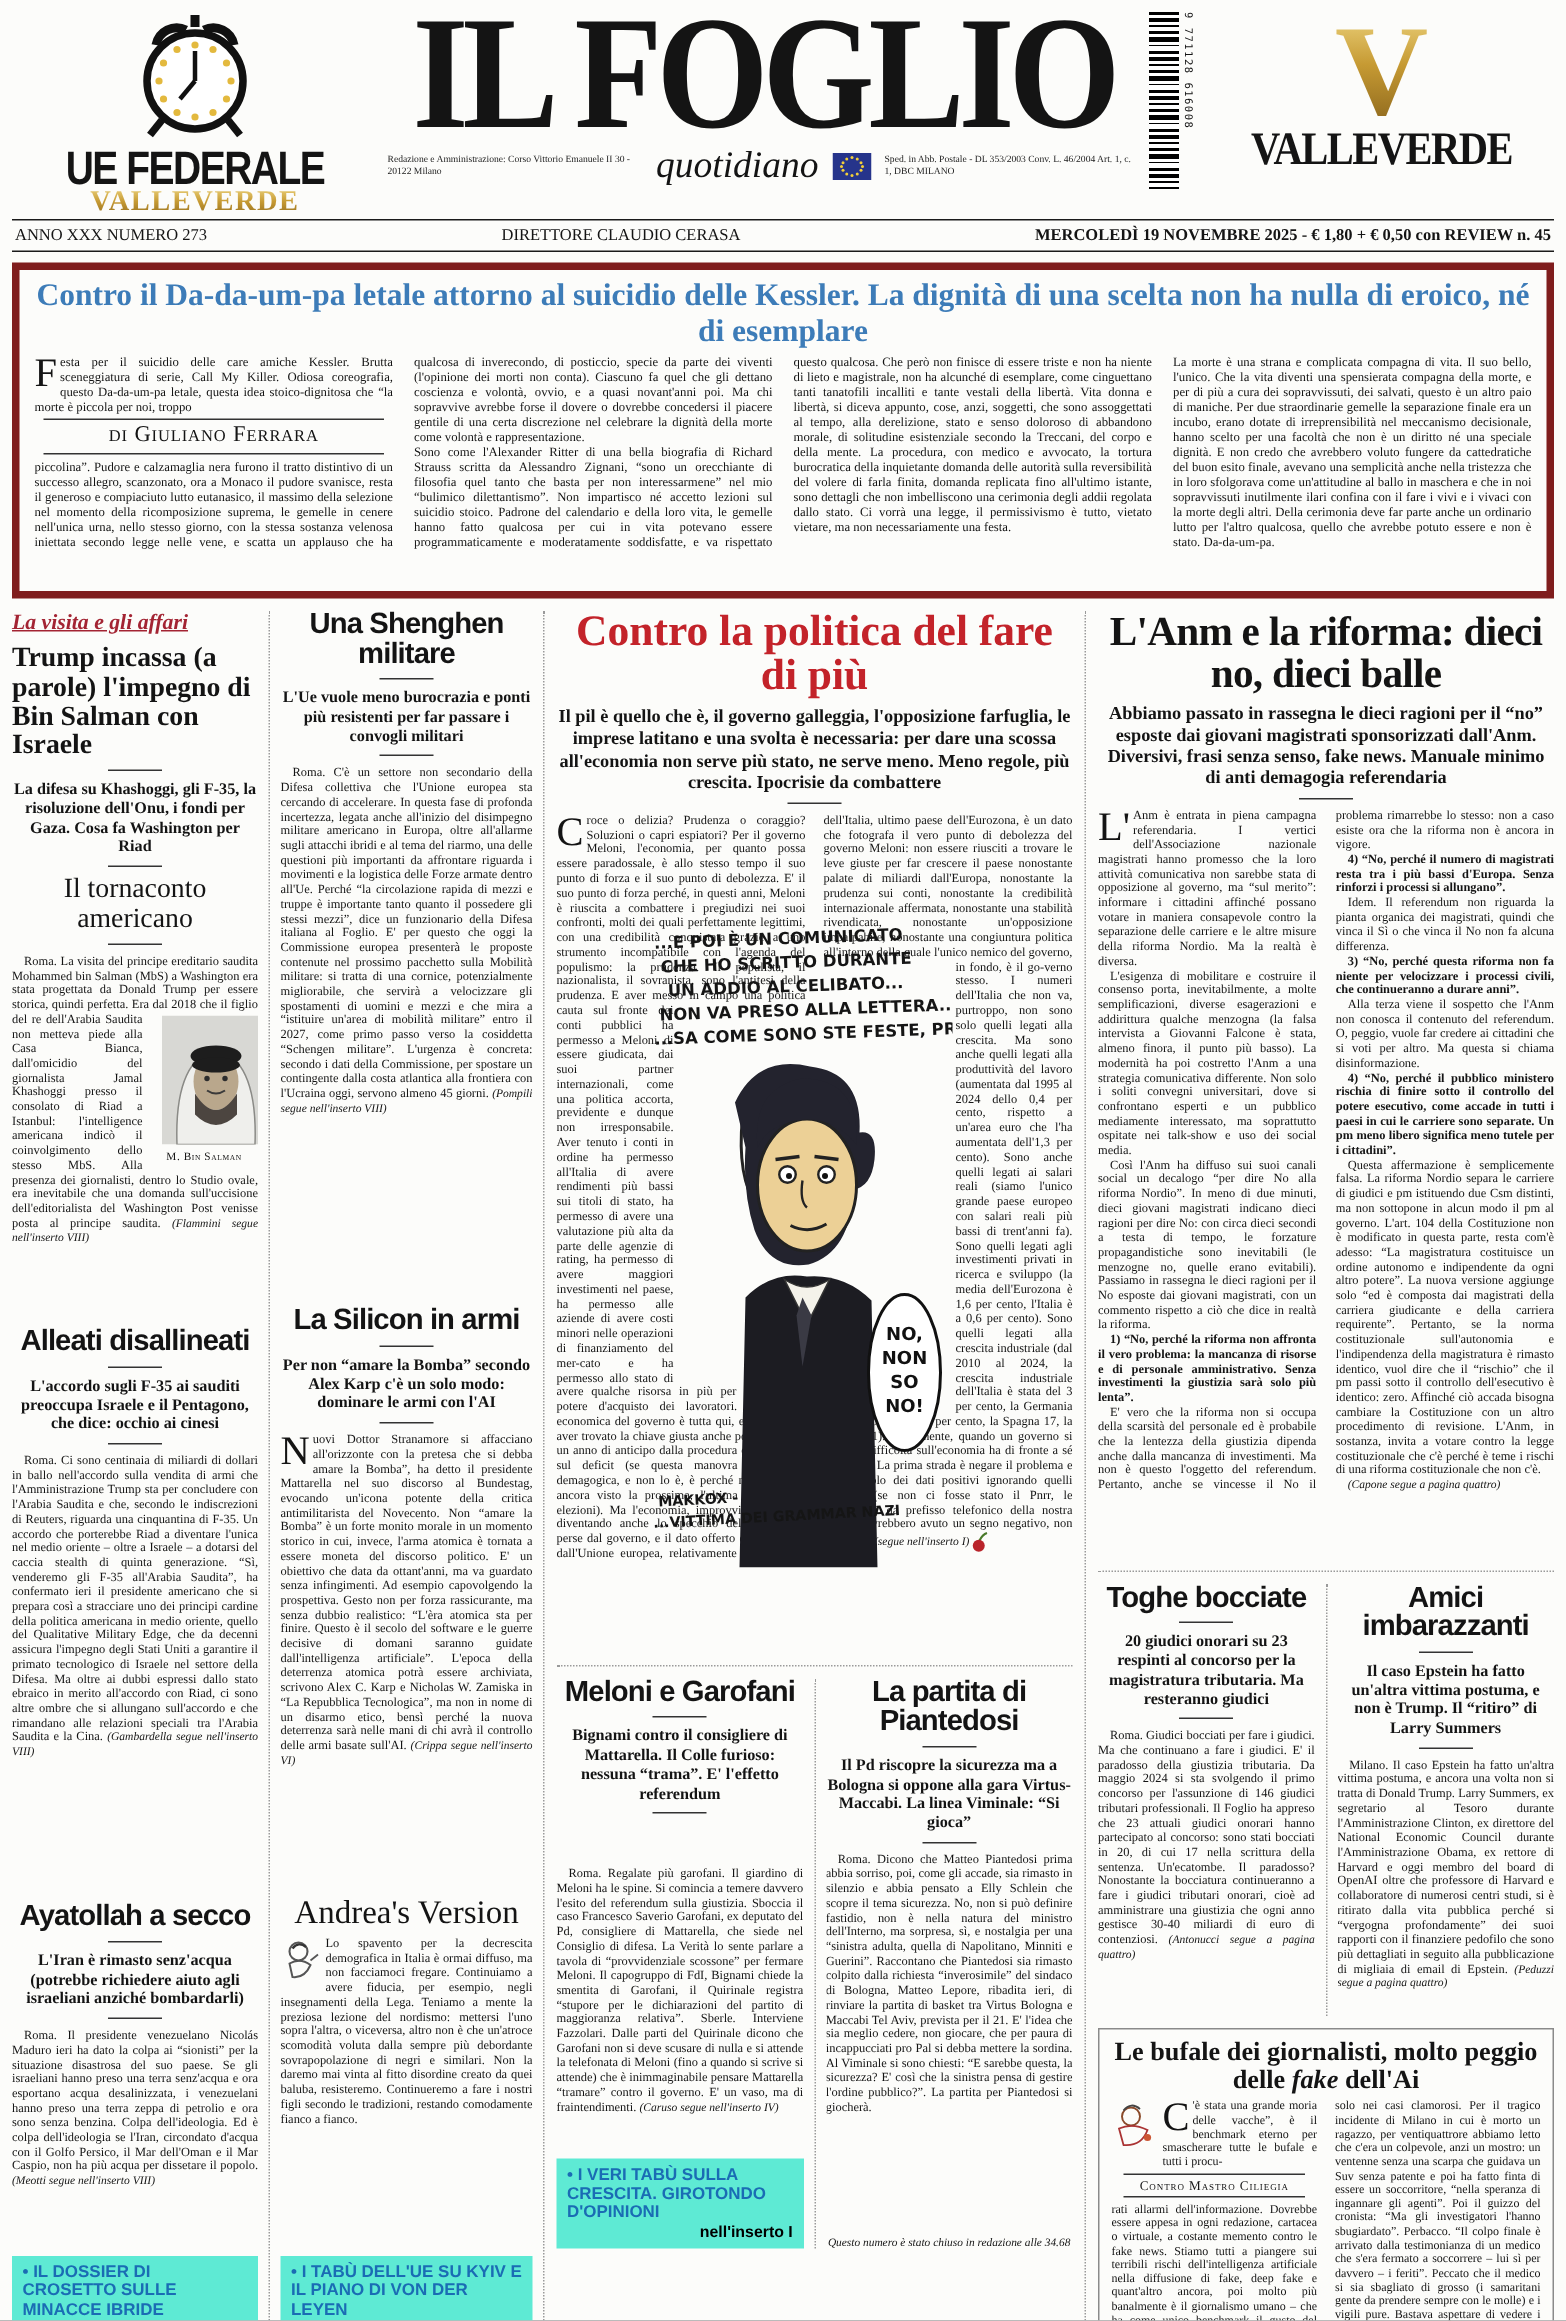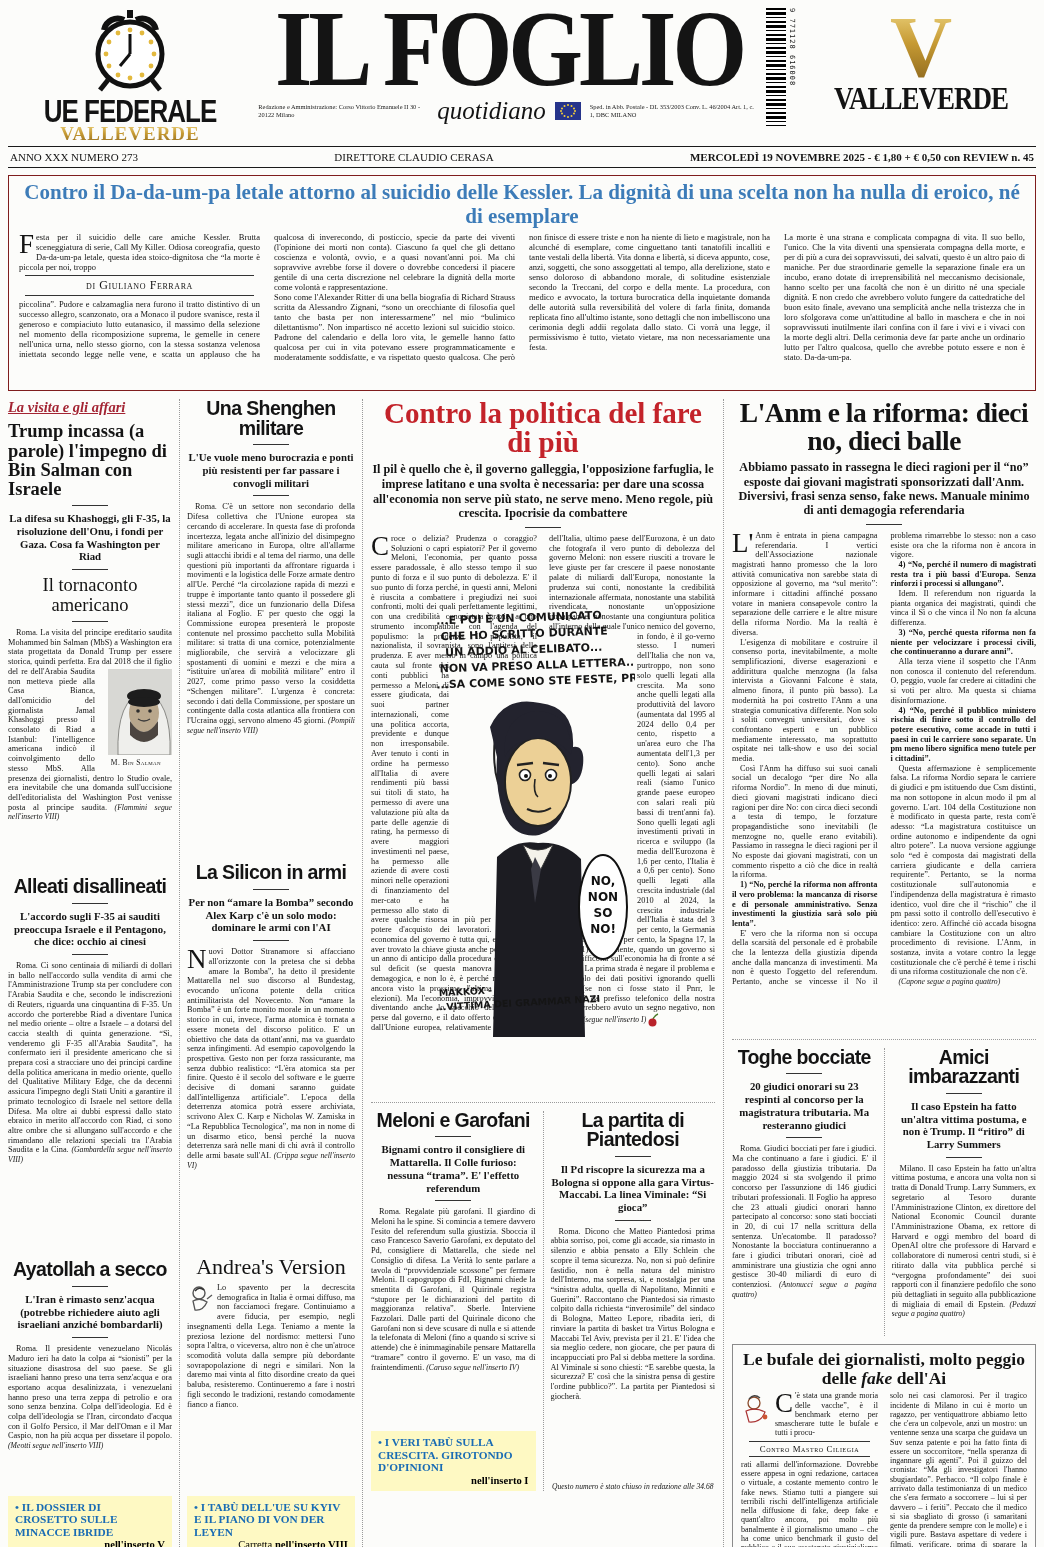--- a/index.html
+++ b/index.html
@@ -19,44 +19,44 @@
   .barcode-wrap{width:40px;height:126px;display:flex;gap:2px;padding-top:2px;}
   .bars{width:20px;height:118px;background:repeating-linear-gradient(to bottom,#000 0 2px,#fff 2px 4px,#000 4px 7px,#fff 7px 9px,#000 9px 10px,#fff 10px 13px);}
   .bc-digits{writing-mode:vertical-rl;font-size:7px;font-family:"DejaVu Sans Mono",monospace;letter-spacing:1px;}
   .ad-right{width:230px;text-align:center;padding-top:2px;}
   .v-logo{font-weight:bold;font-size:86px;line-height:78px;font-family:"Liberation Serif",serif;}
   .ad-right .name{font-weight:900;font-size:27px;letter-spacing:-1px;line-height:1;transform:scaleY(1.15);font-family:"Liberation Serif",serif;}
   
   .dateline{margin-top:4px;border-top:1px solid #1a1a1a;border-bottom:1px solid #1a1a1a;display:flex;justify-content:space-between;align-items:center;padding:4px 2px;font-size:11px;}
   .dateline .right{font-weight:bold;}
   
-  .lead{border:1px solid #7f1d1d;margin-top:7px;padding:4px 10px 6px;}
+  .lead{border:5px solid #7f1d1d;margin-top:7px;padding:4px 10px 6px;}
   .lead h1{margin:0 0 4px;text-align:center;font-size:21px;font-weight:bold;color:#3d7cb8;line-height:1.15;}
   .lead-body{column-count:4;column-gap:14px;font-size:8.5px;line-height:1.18;text-align:justify;height:152px;overflow:hidden;}
   .lead-body p{margin:0;}
   .dropcap{float:left;font-size:27px;line-height:22px;padding:1px 2px 0 0;}
-  .lead-byline{border-top:1px solid #333;border-bottom:1px solid #333;text-align:center;font-variant:small-caps;font-size:12px;letter-spacing:.6px;margin:3px 6px;padding:2px 0;}
+  .lead-byline{border-top:1px solid #333;border-bottom:1px solid #333;text-align:center;font-variant:small-caps;font-size:15px;letter-spacing:.6px;margin:3px 6px;padding:2px 0;}
   
   .cols{display:flex;margin-top:8px;height:1156px;}
   .colA{width:164px;padding-right:7px;border-right:1px dotted #9a9a9a;display:flex;flex-direction:column;}
   .colB{width:168px;padding:0 7px;border-right:1px dotted #9a9a9a;display:flex;flex-direction:column;}
   .colC{width:344px;padding:0 8px;border-right:1px dotted #9a9a9a;position:relative;}
   .colD{flex:1;padding-left:8px;min-width:0;}
   .kicker{font-style:italic;font-weight:bold;color:#a32433;font-size:14.5px;text-decoration:underline;margin:0 0 6px;}
   .h-serif{font-weight:bold;font-size:18.5px;line-height:1.04;margin:0;}
   .h-serif-light{font-weight:normal;font-size:18.5px;line-height:1.05;margin:0;text-align:center;}
   .h-sans{font-family:"Liberation Sans",sans-serif;font-weight:bold;font-size:19.5px;letter-spacing:-.6px;line-height:1;margin:0;text-align:center;}
   .deck{font-weight:bold;font-size:10.8px;line-height:1.18;text-align:center;margin:0;}
   .rule{width:36px;border-top:1.4px solid #333;margin:6px auto;}
   .body{font-size:8.3px;line-height:1.17;text-align:justify;overflow:hidden;}
   .body p{margin:0;text-indent:8px;}
   .body p.noind{text-indent:0;}
   .tail{font-style:italic;font-size:7.7px;}
   .bold{font-weight:bold;}
-  .insert-box{background:#fef9c3;padding:5px 7px 4px;font-family:Liberation Serif, serif;font-weight:bold;font-size:11.3px;line-height:1.12;color:#1a6cb4;margin-top:auto;}
+  .insert-box{background:#5eead4;padding:5px 7px 4px;font-family:Liberation Sans, sans-serif;font-weight:bold;font-size:11.3px;line-height:1.12;color:#1a6cb4;margin-top:auto;}
   .insert-box .ref{display:block;text-align:right;color:#000;font-size:10.6px;margin-top:1px;}
   .insert-box .ref .plain{font-weight:normal;}
   
   .photo{float:right;width:72px;margin:2px 0 2px 5px;text-align:center;}
   .photo .cap{font-variant:small-caps;font-size:7.5px;letter-spacing:.4px;}
   
   .colC h1.red{color:#c3232a;font-size:29px;font-weight:bold;text-align:center;line-height:1;margin:0 0 5px;}
   .colC .deck-lg{font-weight:bold;font-size:12.2px;line-height:1.2;text-align:center;margin:0;}
   .c-body{column-count:2;column-gap:12px;font-size:8.3px;line-height:1.18;text-align:justify;height:562px;overflow:hidden;margin-top:6px;}
   .c-body p{margin:0;}
@@ -308,21 +308,21 @@
           </g>
         </svg>
       </div>
 
       <div class="subrow">
         <div class="subcol first">
           <h2 class="h-sans">Meloni e Garofani</h2>
           <div class="rule"></div>
           <p class="deck">Bignami contro il consigliere di Mattarella. Il Colle furioso: nessuna “trama”. E' l'effetto referendum</p>
           <div class="rule"></div>
-          <div class="body" style="height:232px;">
+          <div class="body" style="height:232px;margin-top:29px;">
             <p><span>Roma. Regalate più garofani. Il giardino di Meloni ha le spine. Si comincia a temere davvero l'esito del referendum sulla giustizia. Sboccia il caso Francesco Saverio Garofani, ex deputato del Pd, consigliere di Mattarella, che siede nel Consiglio di difesa. La Verità lo sente parlare a tavola di “provvidenziale scossone” per fermare Meloni. Il capogruppo di FdI, Bignami chiede la smentita di Garofani, il Quirinale registra “stupore per le dichiarazioni del partito di maggioranza relativa”. Sberle. Interviene Fazzolari. Dalle parti del Quirinale dicono che Garofani non si deve scusare di nulla e si attende la telefonata di Meloni (fino a quando si scrive si attende) che è inimmaginabile pensare Mattarella “tramare” contro il governo. E' un vaso, ma di fraintendimenti.</span> <span class="tail">(Caruso segue nell'inserto IV)</span></p>
           </div>
           <div class="insert-box">
             <span>•</span> <span>I VERI TABÙ SULLA CRESCITA. GIROTONDO D'OPINIONI</span>
             <span class="ref">nell'inserto I</span>
           </div>
         </div>
         <div class="subcol second">
           <h2 class="h-sans">La partita di Piantedosi</h2>
           <div class="rule"></div>

